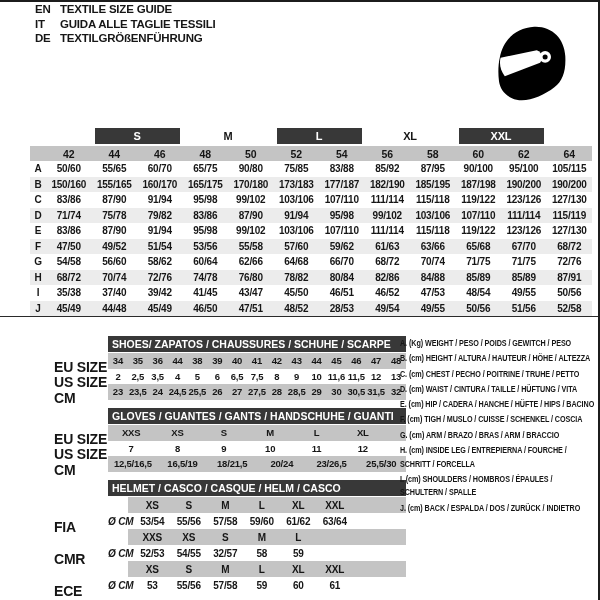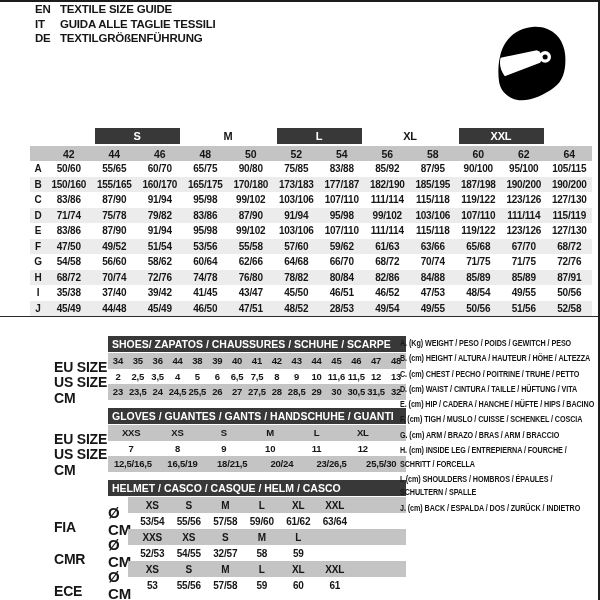--- a/index.html
+++ b/index.html
@@ -32,21 +32,21 @@
   .slabel{width:62px;box-sizing:border-box;padding-left:8px;font-size:14px;margin-top:12px;}
   .sbar{flex:1;height:16px;line-height:16px;background:#383838;color:#fff;font-size:10.5px;padding-left:4px;letter-spacing:0;}
   .scells{flex:1;display:flex;height:100%;align-items:center;}
   .scells.gray{background:#c4c4c4;}
   .scell{flex:1;text-align:center;}
   
   .hrow{display:flex;align-items:center;height:16px;font-size:10px;letter-spacing:-0.2px;}
   .hband{flex:1;display:flex;align-items:center;height:100%;}
   .hband.sz{margin-left:20px;background:#c4c4c4;}
   .hspacer{width:6px;}
-  .hunit{width:26px;font-size:15px;}
+  .hunit{width:26px;font-size:10px;font-style:italic;}
   .hc{width:36.5px;text-align:center;}
   
   .legend{position:absolute;left:400px;top:335px;width:245px;transform:scaleX(0.8);transform-origin:left top;}
   .legend-item{font-size:9px;line-height:13.5px;margin-bottom:1.8px;letter-spacing:-0.1px;}
 </style>
 </head>
 <body>
 
 <div class="sheet">
 

